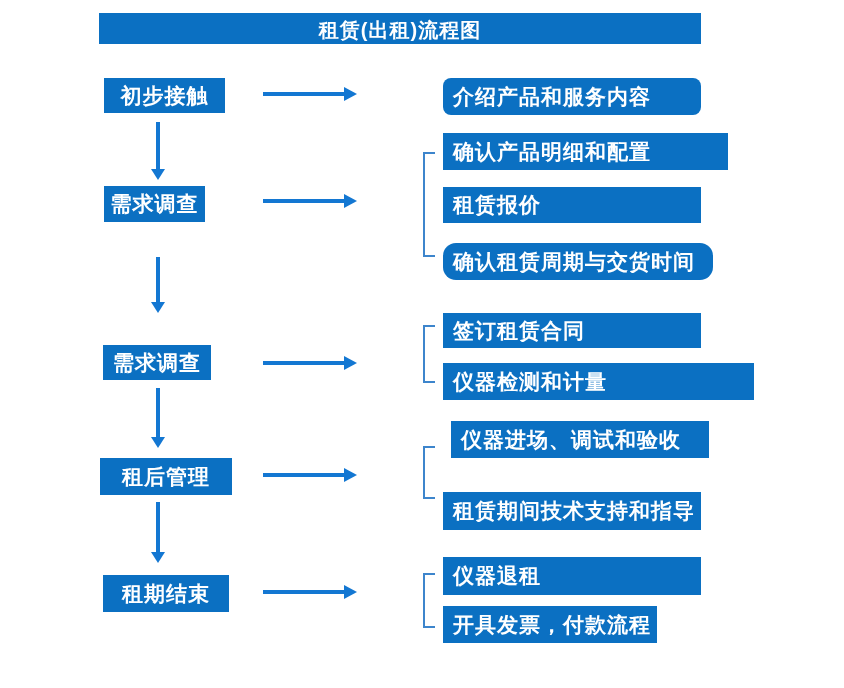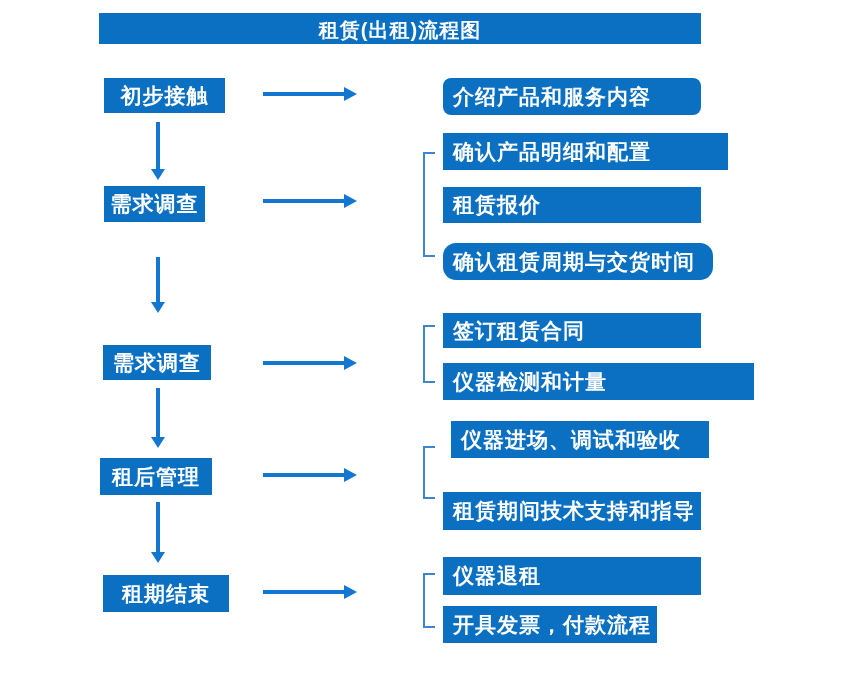--- a/index.html
+++ b/index.html
@@ -57,21 +57,21 @@
 
 <div class="canvas">
 
   <div class="title-bar">
     <span>租赁(出租)流程图</span>
   </div>
 
   <div class="box stage" style="left:104px;top:78px;width:121px;height:35px;">初步接触</div>
   <div class="box stage" style="left:104px;top:186px;width:101px;height:36px;">需求调查</div>
   <div class="box stage" style="left:103px;top:345px;width:108px;height:35px;">需求调查</div>
-  <div class="box stage" style="left:100px;top:458px;width:112px;height:37px;">租后管理</div>
+  <div class="box stage" style="left:100px;top:458px;width:132px;height:37px;">租后管理</div>
   <div class="box stage" style="left:103px;top:575px;width:126px;height:37px;">租期结束</div>
 
   <div class="varrow" style="left:151px;top:122px;">
     <div class="v-shaft" style="height:47px;"></div>
     <div class="v-head"></div>
   </div>
   <div class="varrow" style="left:151px;top:257px;">
     <div class="v-shaft" style="height:45px;"></div>
     <div class="v-head"></div>
   </div>

